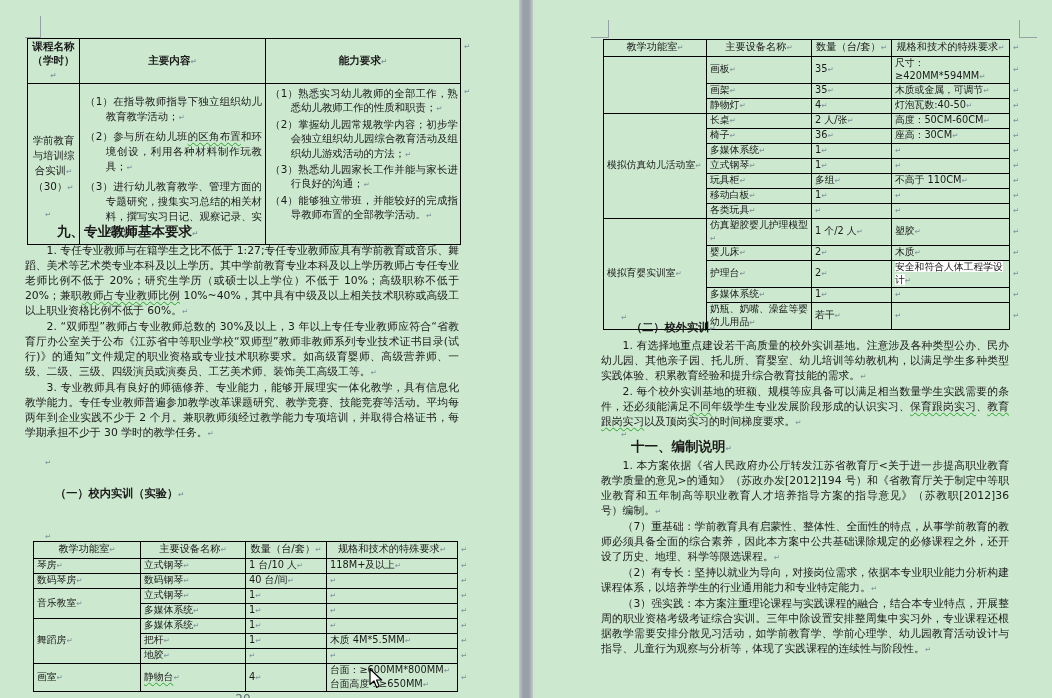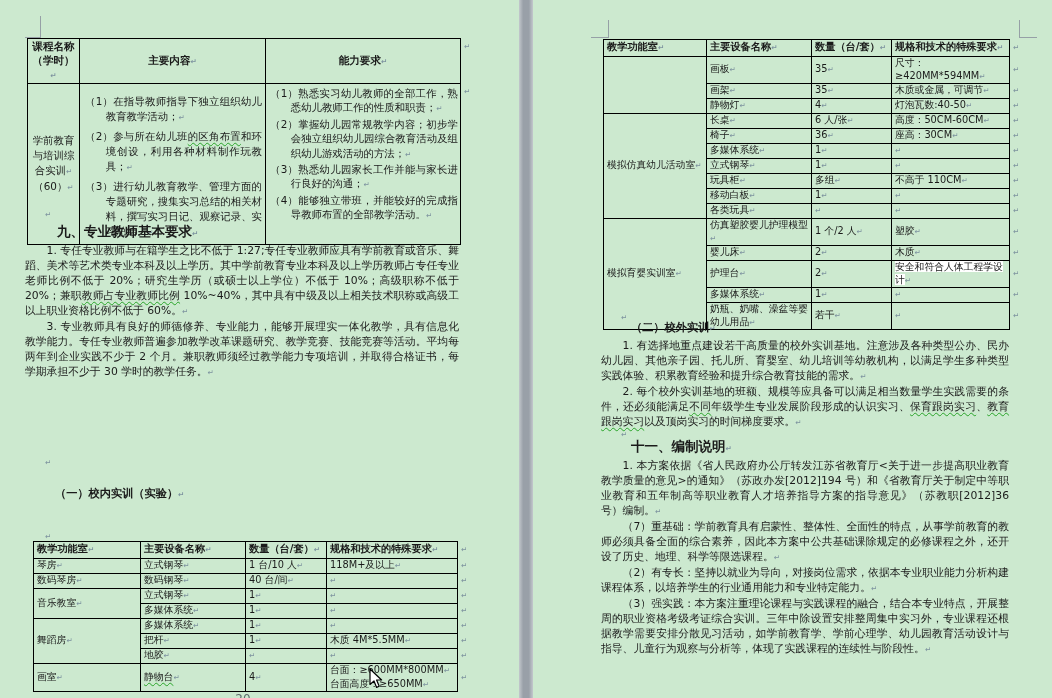--- a/index.html
+++ b/index.html
@@ -21,21 +21,21 @@
   .ct td.content{padding:10px 3px 0 5px}
   .it{padding-left:2em;text-indent:-2em;line-height:15px;margin-bottom:4px;text-align:justify}
   .ct td.abil{padding:2px 2px 0 4px}
   .ab{padding-left:2em;text-indent:-2em;line-height:14.4px;text-align:justify}
   td.outside{border:none !important;padding:0 0 0 3px;vertical-align:top;text-align:left;background:transparent}
   
   .et{font-size:9.8px}
   #et1{width:442px}
   #et2{width:424px}
   .et td{border:1px solid #000;padding:0 3px;height:14px;line-height:12.5px;vertical-align:middle}
-  .et td.hdr{font-weight:bold;font-size:10.2px;height:16px}
+  .et td.hdr{font-weight:normal;text-align:center;font-size:10.2px;height:16px}
   
   .h1{font-size:13.5px;font-weight:bold;white-space:nowrap}
   .h2{font-size:11.2px;font-weight:bold;white-space:nowrap}
   .para{font-size:10.8px;line-height:15px;text-indent:2em;text-align:justify}
   .blank{font-size:10px;height:14px}
   .pagenum{font-size:12px;color:#5c6b6b;text-align:center}
   .pmark{color:#7d939f;font-size:7.5px}
   .w{text-decoration:underline wavy #2aa52a;text-decoration-thickness:1px;text-underline-offset:2px}
   .hl{background:#ffffff}
   #cmL{left:25px;top:4px;width:15px;height:21px;border-right:1px solid #96a0a6;border-bottom:1px solid #96a0a6}
@@ -63,21 +63,21 @@
             <th><span>课程名称（学时）</span><span class="pmark">↵</span></th>
             <th><span>主要内容</span><span class="pmark">↵</span></th>
             <th><span>能力要求</span><span class="pmark">↵</span></th>
             <td class="outside"><span class="pmark">↵</span></td>
           </tr>
         </thead>
       <tbody id="ct-body">
           <tr>
             <td class="course">
               <div><span>学前教育与培训综合实训</span><span class="pmark">↵</span></div>
-              <div><span>（60）</span><span class="pmark">↵</span></div>
+              <div><span>（30）</span><span class="pmark">↵</span></div>
             </td>
             <td class="content">
               <div class="it"><span>（1）在指导教师指导下独立组织幼儿教育教学活动；</span><span class="pmark">↵</span></div>
               <div class="it"><span>（2）参与所在幼儿班</span><span class="w">的区角布置</span><span>和环境创设，利用各种材料制作玩教具；</span><span class="pmark">↵</span></div>
               <div class="it"><span>（3）进行幼儿教育教学、管理方面的专题研究，搜集实习总结的相关材料，撰写实习日记、观察记录、实习总结。</span><span class="pmark">↵</span></div>
             </td>
             <td class="abil">
               <div class="ab"><span>（1）熟悉实习幼儿教师的全部工作，熟悉幼儿教师工作的性质和职责；</span><span class="pmark">↵</span></div>
               <div class="ab"><span>（2）掌握幼儿园常规教学内容；初步学会独立组织幼儿园综合教育活动及组织幼儿游戏活动的方法；</span><span class="pmark">↵</span></div>
               <div class="ab"><span>（3）熟悉幼儿园家长工作并能与家长进行良好的沟通；</span><span class="pmark">↵</span></div>
@@ -85,20 +85,21 @@
             </td>
             <td class="outside"><span class="pmark">↵</span></td>
           </tr>
         </tbody>
     </table>
 
     <div class="blank" style="left:45px;top:196px;width:40px"><span class="pmark">↵</span></div>
     <div class="h1 pm-after" style="left:57px;top:211px">九、专业教师基本要求<span class="pmark">↵</span></div>
     <div id="s9" style="left:25px;top:231px;width:434px">
         <div class="para"><span>1. 专任专业教师与在籍学生之比不低于 1:27;专任专业教师应具有学前教育或音乐、舞蹈、美术等艺术类专业本科及以上学历。其中学前教育专业本科及以上学历教师占专任专业老师比例不低于 20%；研究生学历（或硕士以上学位）不低于 10%；高级职称不低于 20%；兼职</span><span class="w">教师占专业教师比例</span><span> 10%~40%，其中具有中级及以上相关技术职称或高级工以上职业资格比例不低于 60%。</span><span class="pmark">↵</span></div>
+        <div class="para"><span>2. “双师型”教师占专业教师总数的 30%及以上，3 年以上专任专业教师应符合“省教育厅办公室关于公布《江苏省中等职业学校“双师型”教师非教师系列专业技术证书目录(试行)》的通知”文件规定的职业资格或专业技术职称要求。如高级育婴师、高级营养师、一级、二级、三级、四级演员或演奏员、工艺美术师、装饰美工高级工等。</span><span class="pmark">↵</span></div>
         <div class="para"><span>3. 专业教师具有良好的师德修养、专业能力，能够开展理实一体化教学，具有信息化教学能力。专任专业教师普遍参加教学改革课题研究、教学竞赛、技能竞赛等活动。平均每两年到企业实践不少于 2 个月。兼职教师须经过教学能力专项培训，并取得合格证书，每学期承担不少于 30 学时的教学任务。</span><span class="pmark">↵</span></div>
       </div>
     <div class="blank" style="left:45px;top:444px;width:40px"><span class="pmark">↵</span></div>
     <div class="h2 pm-after" style="left:55px;top:474px">（一）校内实训（实验）<span class="pmark">↵</span></div>
     <div class="blank" style="left:45px;top:518px;width:40px"><span class="pmark">↵</span></div>
 
     <table class="et" id="et1" style="left:33px;top:529px">
       <colgroup>
           <col style="width:107px">
           <col style="width:105px">
@@ -233,21 +234,21 @@
             <td><span>静物灯</span><span class="pmark">↵</span></td>
             <td><span>4</span><span class="pmark">↵</span></td>
             <td>
               <div><span>灯泡瓦数:40-50</span><span class="pmark">↵</span></div>
             </td>
             <td class="outside"><span class="pmark">↵</span></td>
           </tr>
           <tr>
             <td rowspan="7"><span>模拟仿真幼儿活动室</span><span class="pmark">↵</span></td>
             <td><span>长桌</span><span class="pmark">↵</span></td>
-            <td><span>6 人/张</span><span class="pmark">↵</span></td>
+            <td><span>2 人/张</span><span class="pmark">↵</span></td>
             <td>
               <div><span>高度：50CM-60CM</span><span class="pmark">↵</span></div>
             </td>
             <td class="outside"><span class="pmark">↵</span></td>
           </tr>
           <tr>
             <td><span>椅子</span><span class="pmark">↵</span></td>
             <td><span>36</span><span class="pmark">↵</span></td>
             <td>
               <div><span>座高：30CM</span><span class="pmark">↵</span></div>

